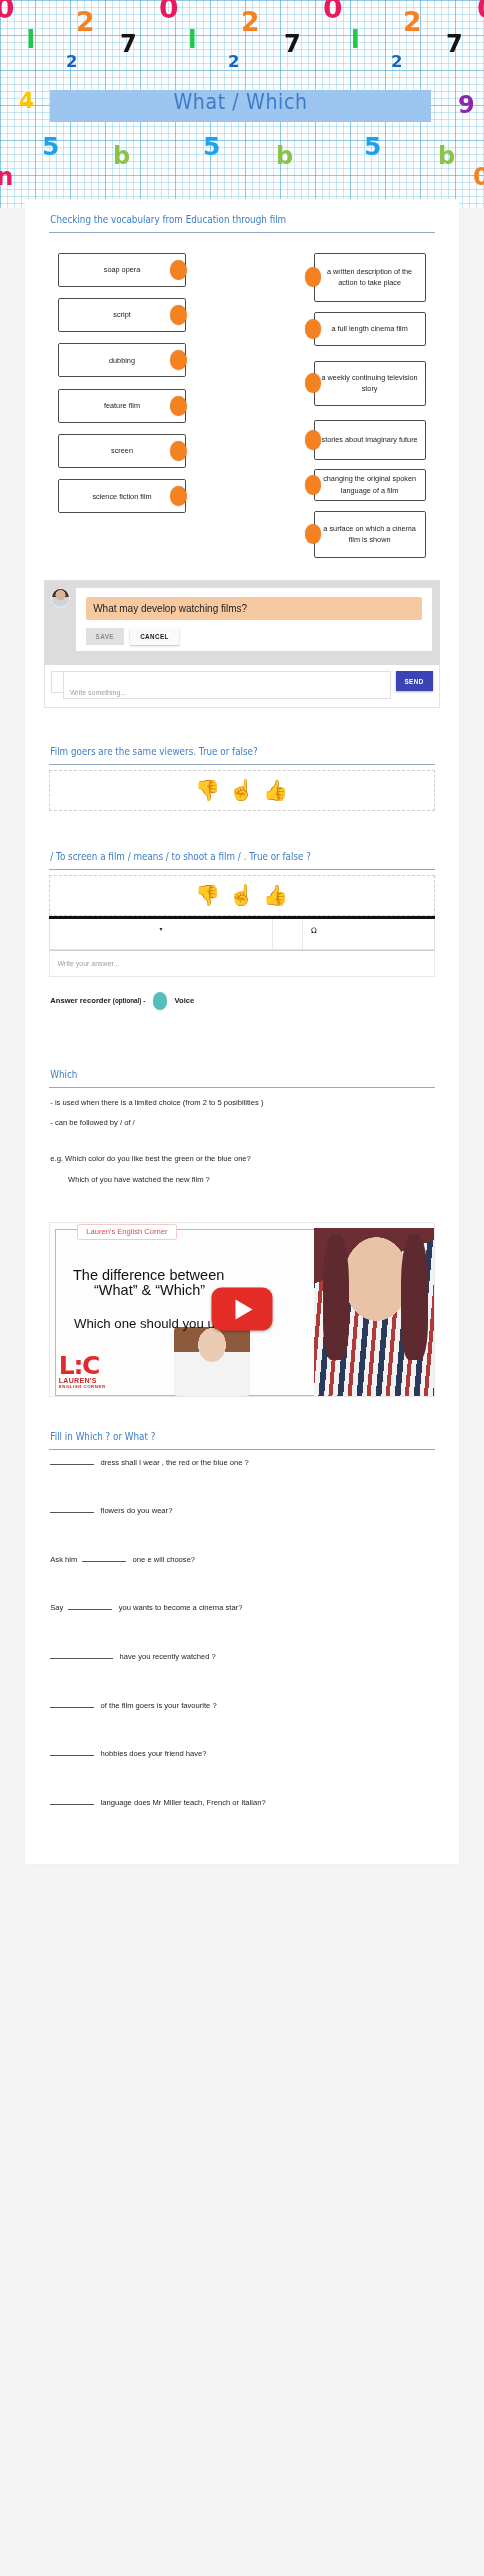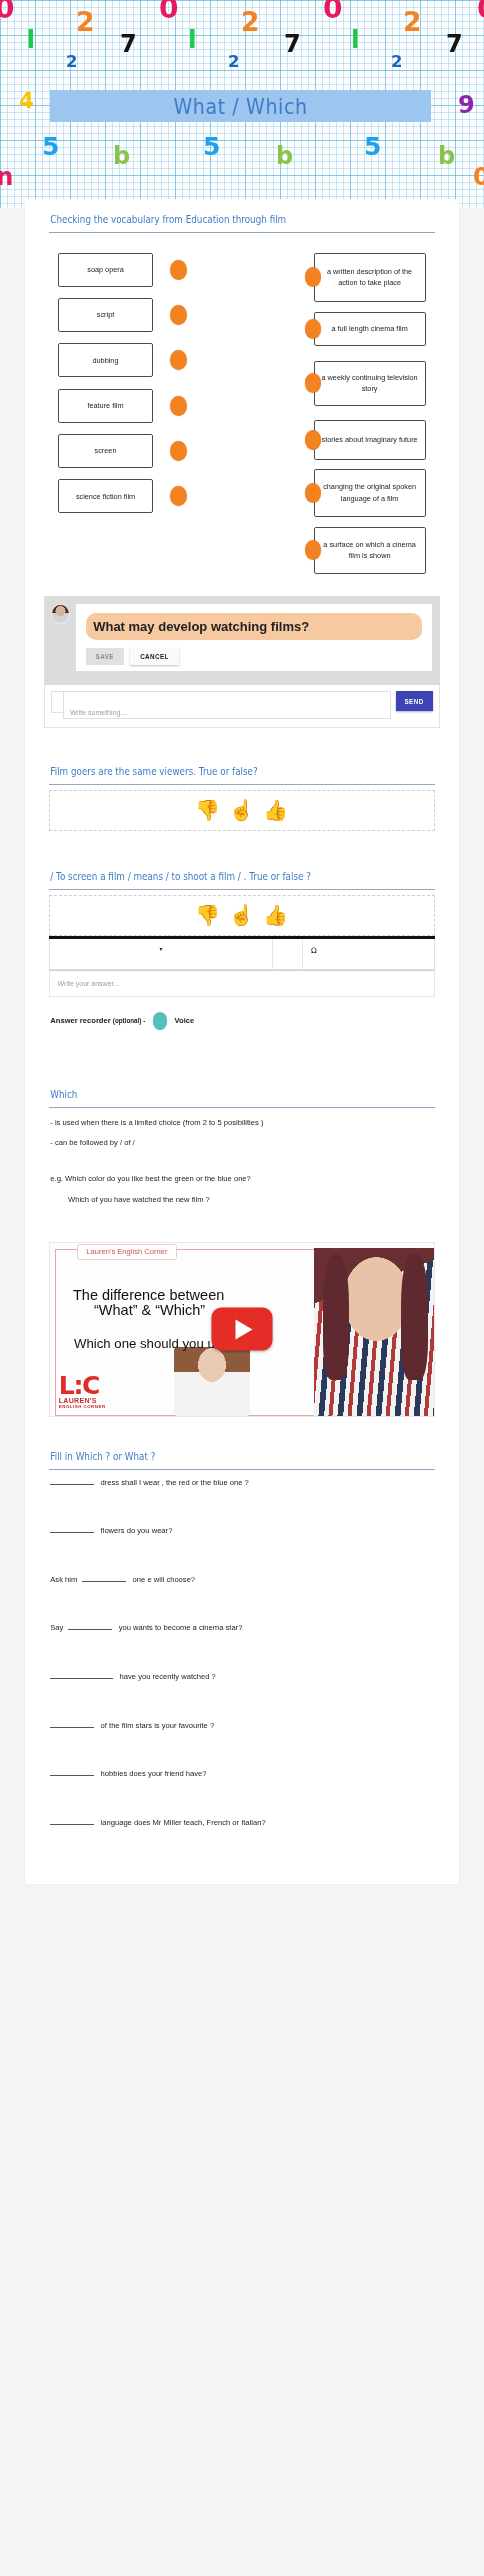--- a/index.html
+++ b/index.html
@@ -22,21 +22,21 @@
       linear-gradient(to bottom, rgba(90,175,215,.55) 0.6px, transparent 0.6px);
     background-size: 7px 7px, 7px 7px, 35px 35px, 35px 35px;
   }
   .doodle{
     position:absolute; font-family:"DejaVu Sans", sans-serif;
     font-weight:700; line-height:1; user-select:none;
   }
   .hero-band{
     position:absolute; left:50px; top:90px; width:381px; height:31.5px;
     background:#9cc5ef;
-    display:flex; align-items:center; justify-content:center;
+    display:flex; align-items:flex-start; justify-content:center;
   }
   .hero-title{
     font-family:"DejaVu Sans", sans-serif;
     font-size:19px; color:#3d7cc9; letter-spacing:0.6px;
     transform:scaleY(1.12); white-space:nowrap;
   }
 
   
   .sheet{
     width:434px; margin:0 auto; background:#ffffff;
@@ -59,43 +59,43 @@
   .mcol{ display:flex; flex-direction:column; }
   .mcol.left{ width:126px; }
   .mcol.right{ width:120px; }
   .mrow{ position:relative; margin-bottom:11.3px; }
   .mbox{
     border:0.6px solid #4a4a4a; border-radius:1.9px; background:#fff;
     font-size:7.3px; color:#1c1c1c; text-align:center;
     display:flex; align-items:center; justify-content:center;
     padding:3.8px 5px; line-height:1.55;
   }
-  .mcol.left .mbox{ width:95px; }
+  .mcol.left .mbox{ width:128px; }
   .mcol.right .mbox{ width:112px; margin-left:7.6px;}
   .dot{
     position:absolute; width:16.4px; height:20px; border-radius:50%;
     background:#f58220; box-shadow:0 0 1.3px rgba(0,0,0,.28);
   }
   .dot.r{ right:-2.5px; top:50%; transform:translateY(-50%); }
   .dot.l{ left:-1.3px; top:50%; transform:translateY(-50%); }
 
   
   .cmt-wrap{ margin:11.3px 19px 6.3px 19px; }
   .cmt-grey{ background:#dcdcdc; padding:7.6px 7.6px 14px 7.6px; display:flex; gap:6.3px; }
   .avatar{
     width:17.7px; height:17.7px; border-radius:50%; flex:0 0 17.7px;
     background:radial-gradient(circle at 50% 34%, #d8b49a 0 34%, transparent 35%),
                linear-gradient(#4b3127 0 42%, #cfd3da 42% 100%);
     box-shadow:0 0 0 0.6px #fff;
     overflow:hidden; margin-top:1.3px;
   }
   .cmt-card{ flex:1; background:#fff; padding:8.8px 10px 6.3px 10px; }
   .cmt-field{
-    background:#f6c9a0; color:#222; font-size:13px;
-    padding:6.3px 7.6px; border-radius:10px;font-weight:bold;
+    background:#f6c9a0; color:#222; font-size:10px;
+    padding:6.3px 7.6px; border-radius:2px;
   }
   .cmt-btns{ margin-top:7.6px; display:flex; gap:6.3px; }
   .btn{
     font-size:6.3px; font-weight:700; letter-spacing:0.4px;
     padding:5px 10px; border:0; cursor:pointer;
   }
   .btn-save{ background:#e0e0e0; color:#8b8b8b; }
   .btn-cancel{ background:#fafafa; color:#1a1a1a; box-shadow:0 0.6px 1.9px rgba(0,0,0,.25); }
 
   .cmt-reply{
@@ -305,21 +305,21 @@
         </div>
         <div class="mrow" style="margin-bottom: 14px;">
           <div class="mbox" style="height: 45px;">a weekly continuing television story</div>
           <span class="dot l"></span>
         </div>
         <div class="mrow" style="margin-bottom: 8.8px;">
           <div class="mbox" style="height: 40px;">stories about imaginary future</div>
           <span class="dot l"></span>
         </div>
         <div class="mrow" style="margin-bottom: 10px;">
-          <div class="mbox" style="height: 48px;">changing the original spoken language of a film</div>
+          <div class="mbox" style="height: 32px;">changing the original spoken language of a film</div>
           <span class="dot l"></span>
         </div>
         <div class="mrow" style="margin-bottom: 0px;">
           <div class="mbox" style="height: 47px;">a surface on which a cinema film is shown</div>
           <span class="dot l"></span>
         </div>
       </div>
   </div>
 
   <div class="cmt-wrap">
@@ -454,21 +454,21 @@
           <span>you wants to become a cinema star?</span>
         </div>
         <div class="gap"></div>
         <div class="fill-row">
           <span class="blank" style="width: 63px;"></span>
           <span>have you recently watched ?</span>
         </div>
         <div class="gap"></div>
         <div class="fill-row">
           <span class="blank" style="width: 44px;"></span>
-          <span>of the film stars is your favourite ?</span>
+          <span>of the film goers is your favourite ?</span>
         </div>
         <div class="gap"></div>
         <div class="fill-row">
           <span class="blank" style="width: 44px;"></span>
           <span>hobbies does your friend have?</span>
         </div>
         <div class="gap"></div>
         <div class="fill-row">
           <span class="blank" style="width: 44px;"></span>
           <span>language does Mr Miller teach, French or Italian?</span>

